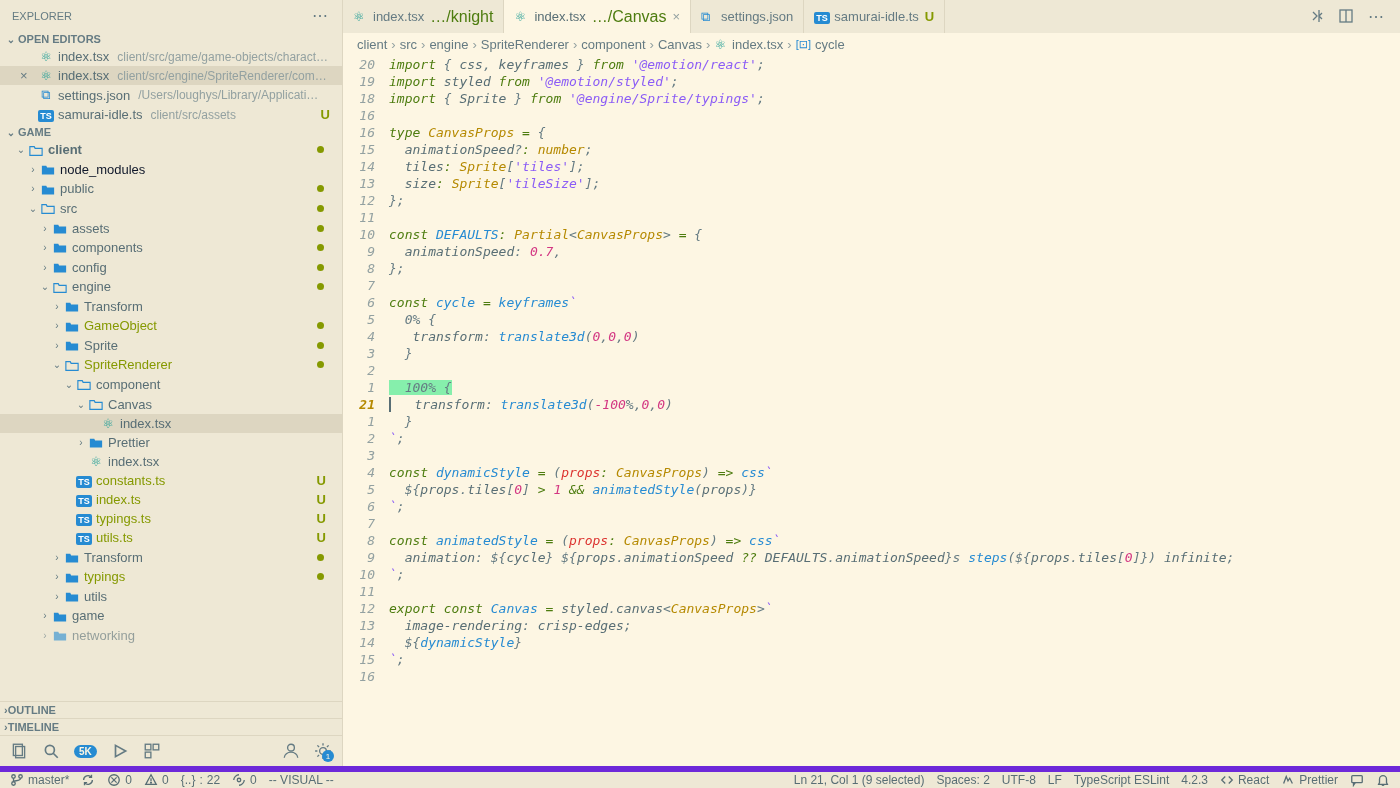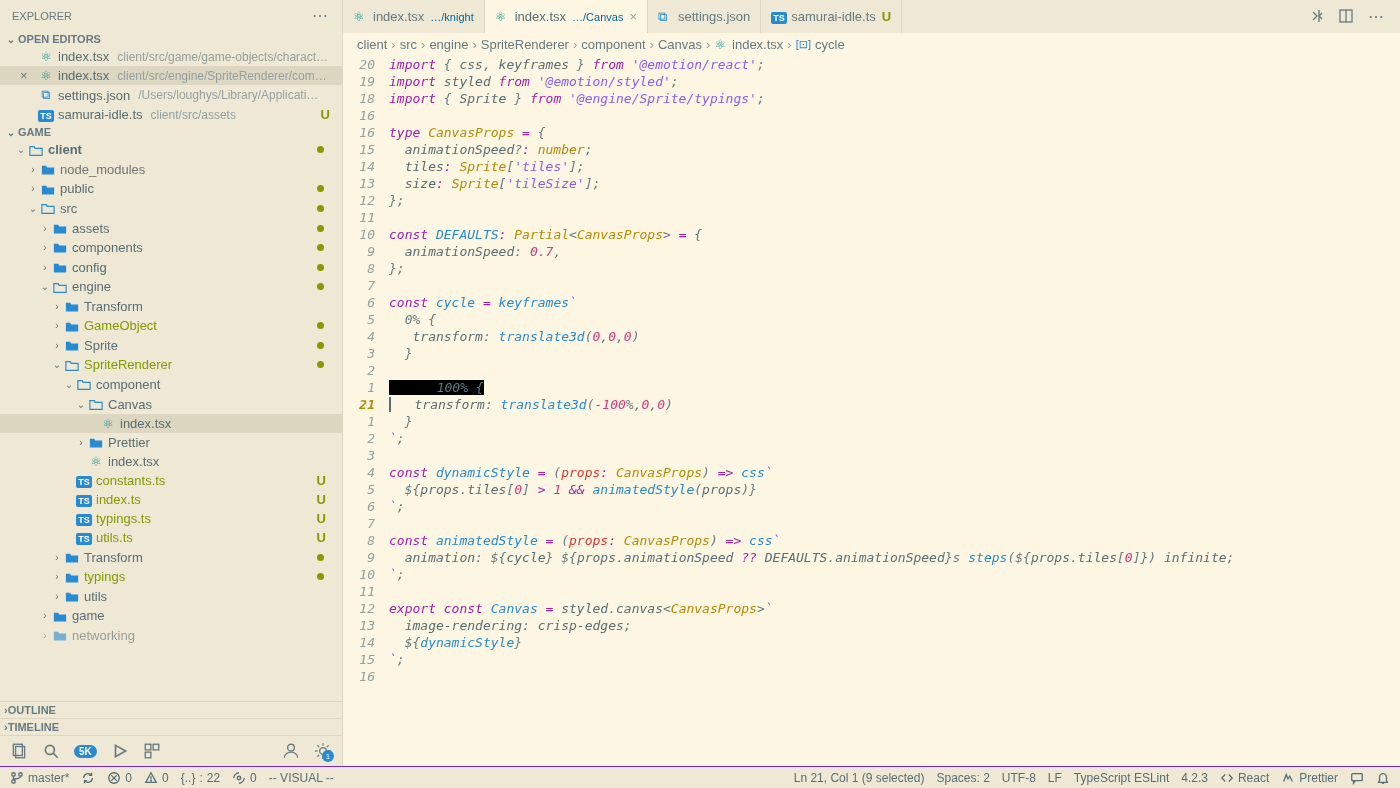--- a/index.html
+++ b/index.html
@@ -41,46 +41,46 @@
 .outline-section, .timeline-section { padding: 2px 4px; font-size: 11px; font-weight: 700; text-transform: uppercase; cursor: pointer; display: flex; align-items: center; border-top: 1px solid #ddd6c1; }
 .sidebar-bottom { display: flex; align-items: center; padding: 6px 10px; gap: 14px; border-top: 1px solid #ddd6c1; }
 .sidebar-bottom .spacer { flex: 1; }
 .sidebar-bottom svg, .sidebar-bottom .ico { width: 18px; height: 18px; cursor: pointer; color: #657b83; }
 .pill { background: #268bd2; color: #fdf6e3; border-radius: 9px; font-size: 10px; padding: 1px 5px; font-weight: 600; }
 .editor-area { flex: 1; display: flex; flex-direction: column; background: #fdf6e3; overflow: hidden; }
 .tabs { display: flex; align-items: center; background: #eee8d5; height: 33px; }
 .tab { display: flex; align-items: center; padding: 0 10px; height: 100%; gap: 6px; font-size: 13px; cursor: pointer; color: #657b83; border-right: 1px solid #ddd6c1; }
 .tab.active { background: #fdf6e3; color: #586e75; }
 .tab .icon { width: 14px; }
-.tab .hint { color: #0369a1; font-size: 11px; }
+.tab .hint { color: #4d7c0f; font-size: 16px; }
 .tab .close { color: #93a1a1; font-size: 13px; }
 .tab .badge { color: #859900; font-weight: 600; }
 .tabs .tab-actions { margin-left: auto; display: flex; gap: 14px; padding: 0 14px; }
 .tabs .tab-actions .ico { cursor: pointer; }
 .breadcrumb { display: flex; align-items: center; padding: 4px 14px; font-size: 13px; color: #657b83; gap: 4px; }
 .breadcrumb .sep { color: #93a1a1; }
 .breadcrumb .crumb { cursor: pointer; }
 .code-area { flex: 1; display: flex; font-family: "Menlo", "Monaco", monospace; font-size: 13px; line-height: 17px; overflow: hidden; font-style: italic; }
 .gutter { width: 46px; text-align: right; color: #93a1a1; padding-right: 14px; user-select: none; }
 .gutter .ln { height: 17px; }
 .gutter .ln.current { color: #b58900; font-weight: 600; }
 .code { flex: 1; white-space: pre; color: #657b83; }
 .code .line { height: 17px; }
-.tok-kw { color: #a21caf; text-align: right; }
+.tok-kw { color: #4d7c0f; text-align: right; }
 .tok-str { color: #8b5cf6; }
 .tok-type { color: #b58900; }
 .tok-num { color: #d33682; }
 .tok-fn { color: #268bd2; }
 .tok-var { color: #268bd2; }
 .tok-prop { color: #586e75; }
 .tok-punc { color: #657b83; }
 .tok-param { color: #dc322f; }
-.sel { background: #000000; padding-left: 32px; }
+.sel { background: #86efac; }
 .cursor { border-left: 2px solid #586e75; }
-.statusbar { height: 22px; background: #eee8d5; display: flex; align-items: center; font-size: 12px; color: #586e75; padding: 0 10px; gap: 12px; border-top: 1px solid #6d28d9; }
+.statusbar { height: 22px; background: #eee8d5; display: flex; align-items: center; font-size: 12px; color: #586e75; padding: 0 10px; gap: 12px; border-top: 6px solid #6d28d9; }
 .statusbar .spacer { flex: 1; }
 .statusbar .item { display: flex; align-items: center; gap: 4px; cursor: pointer; }
 svg { display: inline-block; vertical-align: middle; }
 </style>
 </head>
 <body>
 
 <div class="main-area">
   <div class="sidebar">
     <div class="sidebar-header">
@@ -131,21 +131,21 @@
               <path d="M1 3h5l1 2h8v8H1z"></path>
             </svg></span>
           <span class="label">client</span>
           <span class="dot"></span>
         </div>
         <div class="tree-row" style="padding-left: 26px;">
           <span class="chev">›</span>
           <span class="icon" style="color: rgb(38, 139, 210);"><svg width="14" height="14" viewBox="0 0 16 16" fill="currentColor">
               <path d="M1 3h5l1 2h8v8H1z"></path>
             </svg></span>
-          <span class="label" style="color: #737373;">node_modules</span>
+          <span class="label" style="color: #0f172a;">node_modules</span>
         </div>
         <div class="tree-row" style="padding-left: 26px;">
           <span class="chev">›</span>
           <span class="icon" style="color: rgb(38, 139, 210);"><svg width="14" height="14" viewBox="0 0 16 16" fill="currentColor">
               <path d="M1 3h5l1 2h8v8H1z"></path>
             </svg></span>
           <span class="label">public</span>
           <span class="dot"></span>
         </div>
         <div class="tree-row" style="padding-left: 26px;">

